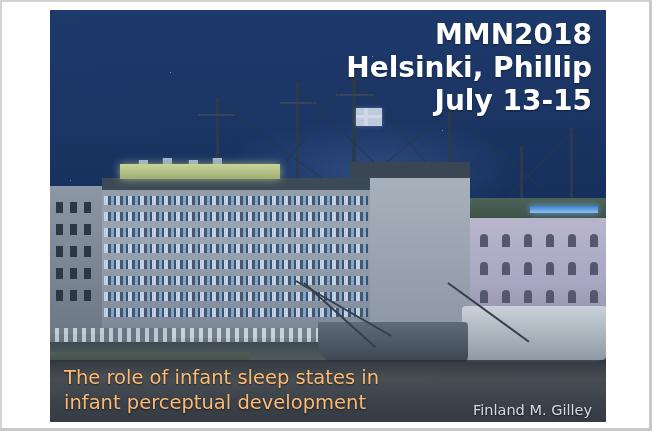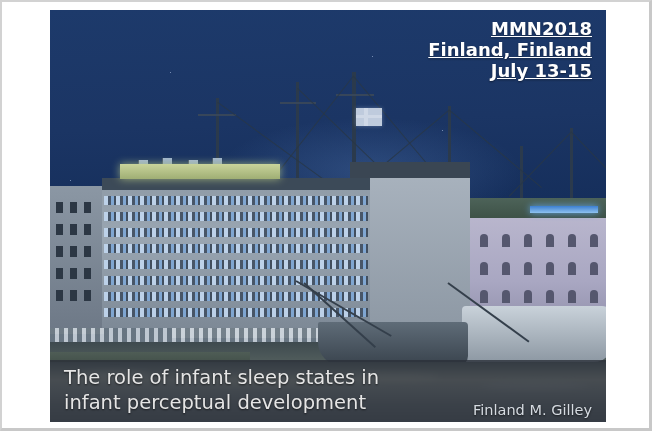--- a/index.html
+++ b/index.html
@@ -168,30 +168,30 @@
     position:absolute;height:7px;border-radius:50%;filter:blur(3px);
   }
 
   
   .hdr{
     position:absolute;right:14px;top:8px;
     text-align:right;color:#ffffff;
     font-weight:bold;line-height:1.18;
     text-shadow:0 1px 2px rgba(0,0,0,.45);
   }
-  .hdr div{font-size:18px;white-space:nowrap;text-decoration:underline;}
+  .hdr div{font-size:28px;white-space:nowrap;}
 
   
   .caption{
     position:absolute;left:0;right:0;top:350px;height:62px;
     background:rgba(42,48,56,.80);
   }
   .title{
     position:absolute;left:14px;top:356px;width:372px;
-    color:#e5e5e5;font-size:19.5px;line-height:1.28;font-weight:normal;
+    color:#fdba74;font-size:19.5px;line-height:1.28;font-weight:normal;
     text-shadow:0 1px 2px rgba(0,0,0,.6);
   }
   .author{
     position:absolute;right:14px;top:392px;
     color:#d6dbe1;font-size:14.5px;
     text-shadow:0 1px 2px rgba(0,0,0,.6);
   }
 </style>
 </head>
 <body>
@@ -336,21 +336,21 @@
     <div class="bowsprit" style="left:398px;top:272px;width:100px;transform:rotate(36deg);"></div>
 
     <div class="water"></div>
     <div class="wshine" style="left:30px;top:362px;width:70px;background:rgba(230,235,225,.55);"></div>
     <div class="wshine" style="left:150px;top:368px;width:120px;background:rgba(220,225,195,.5);"></div>
     <div class="wshine" style="left:300px;top:364px;width:90px;background:rgba(225,230,215,.45);"></div>
     <div class="wshine" style="left:430px;top:372px;width:110px;background:rgba(210,218,222,.4);"></div>
 
     <div class="hdr">
       <div>MMN2018</div>
-      <div>Finland, Finland</div>
+      <div>Helsinki, Phillip</div>
       <div>July 13-15</div>
     </div>
 
     <div class="caption"></div>
     <div class="title">
       <div>The role of infant sleep states in</div>
       <div>infant perceptual development</div>
     </div>
     <div class="author">Finland M. Gilley</div>
 

